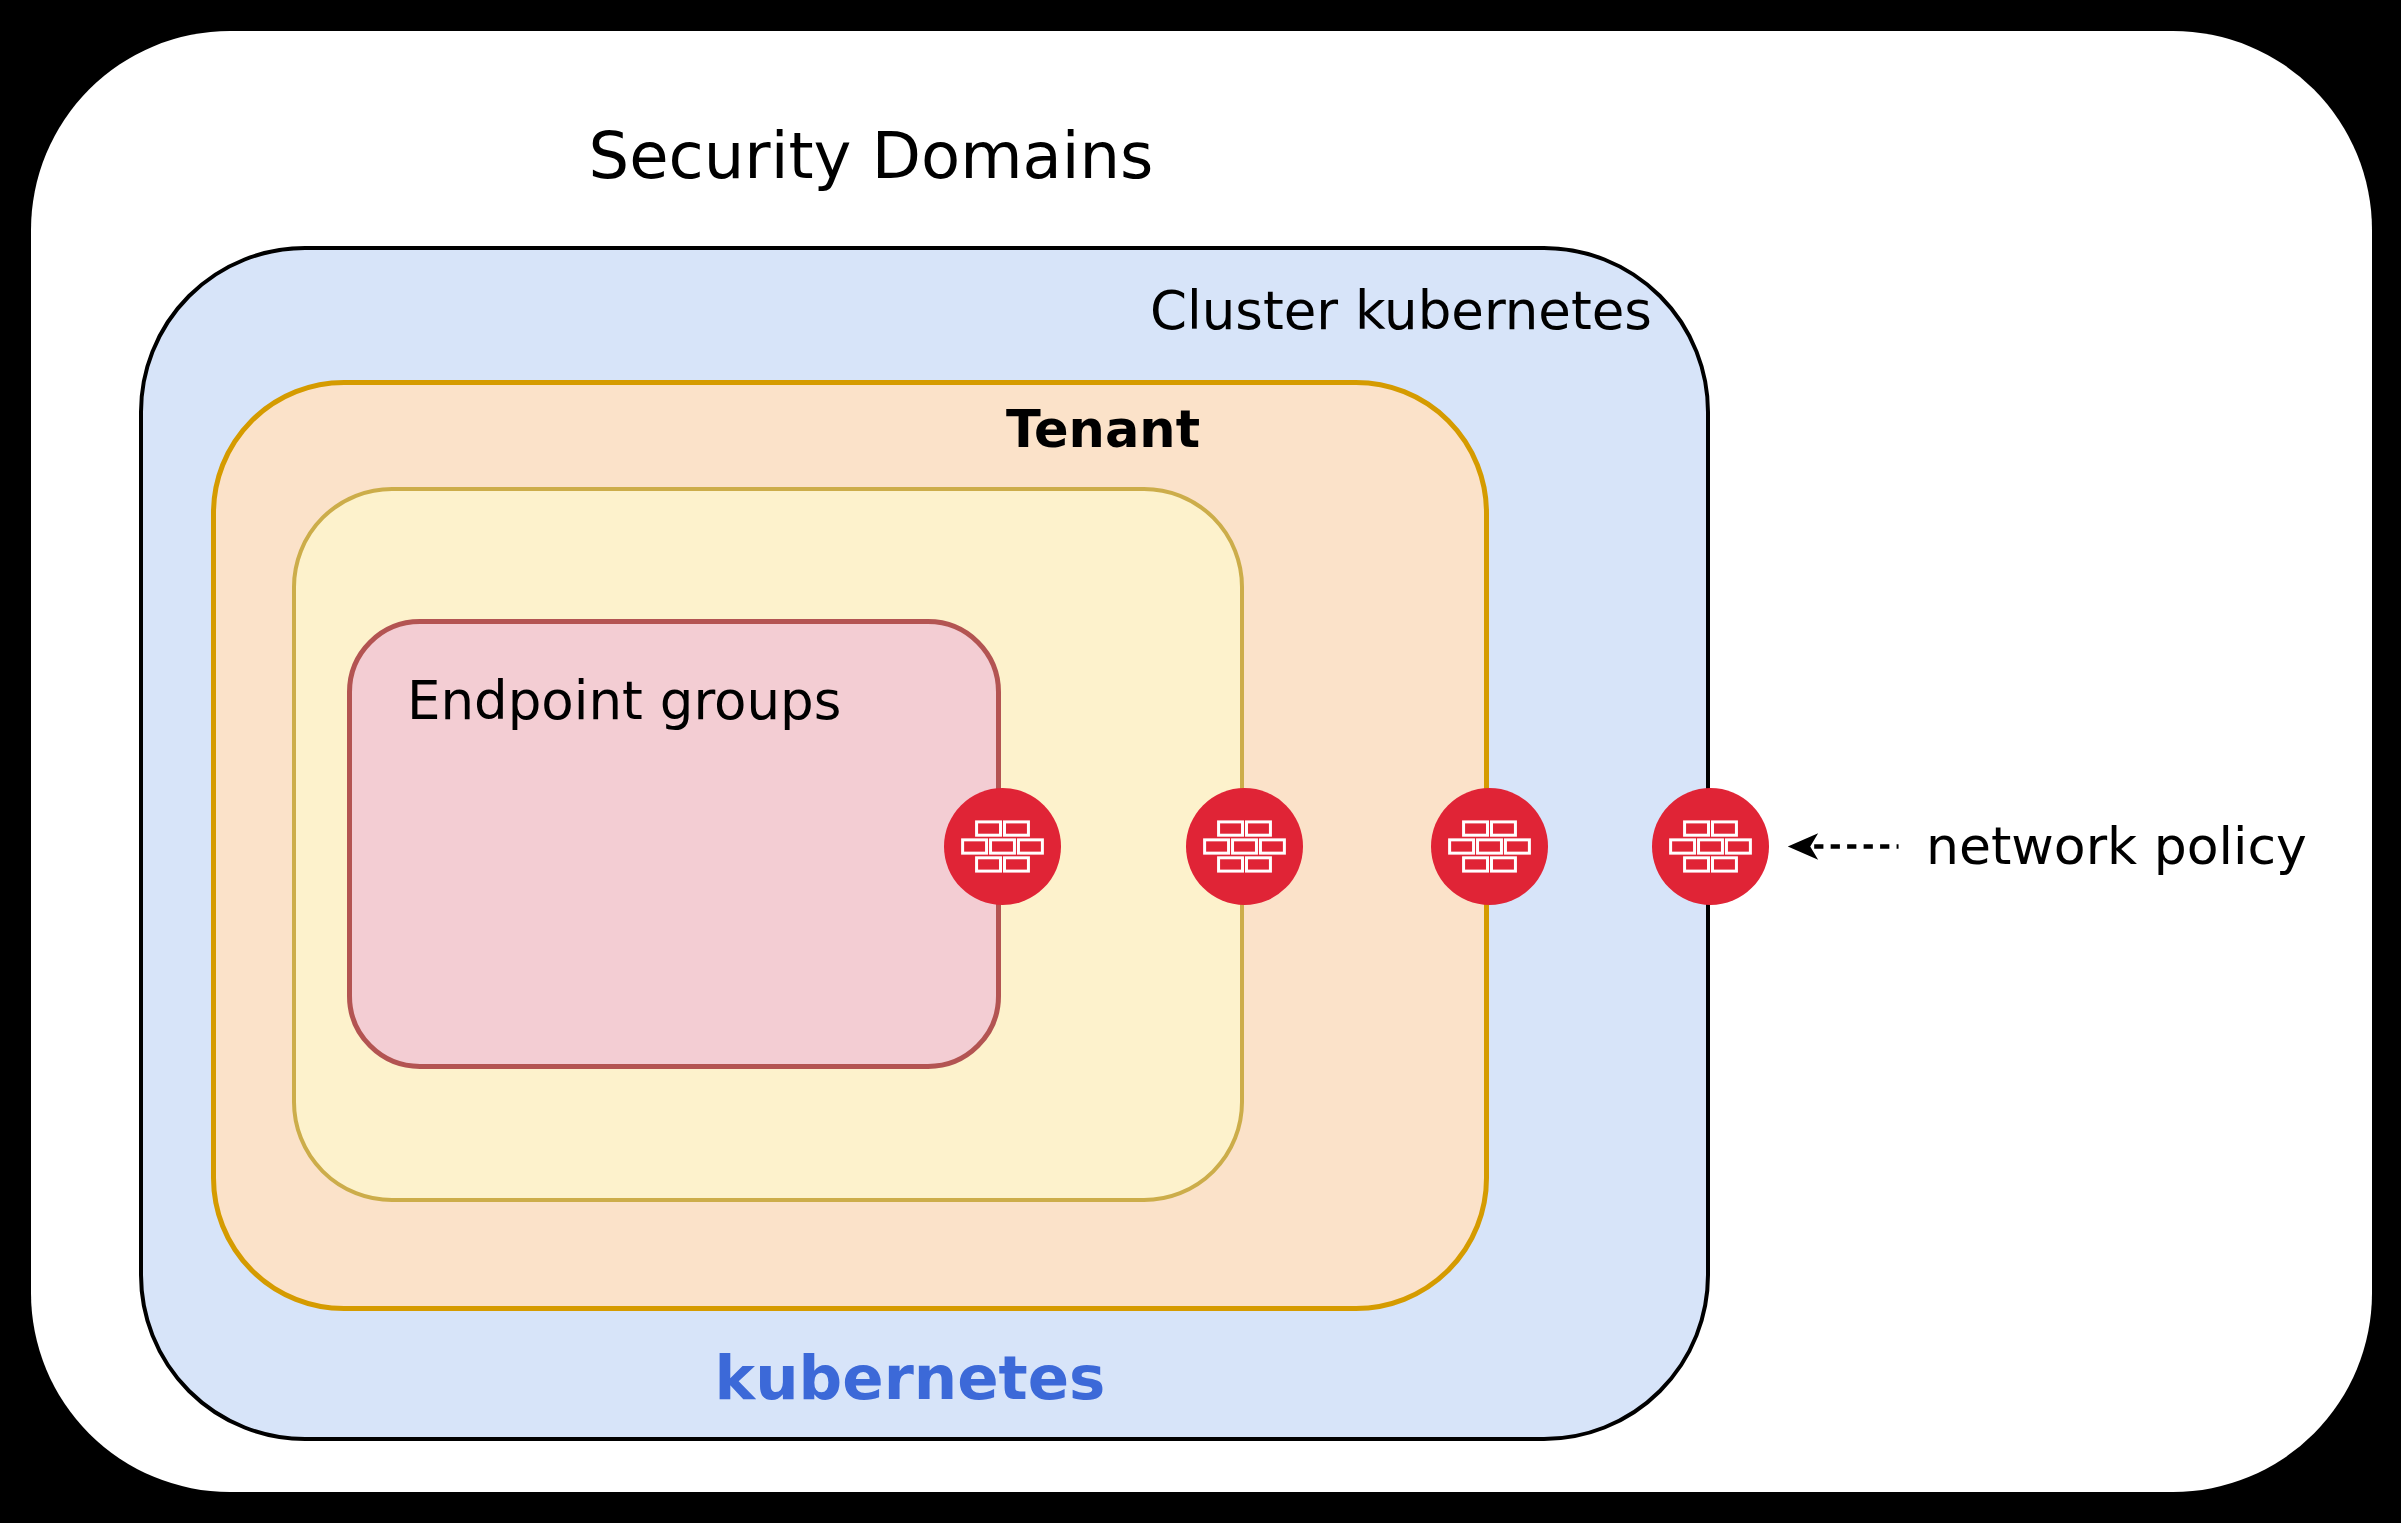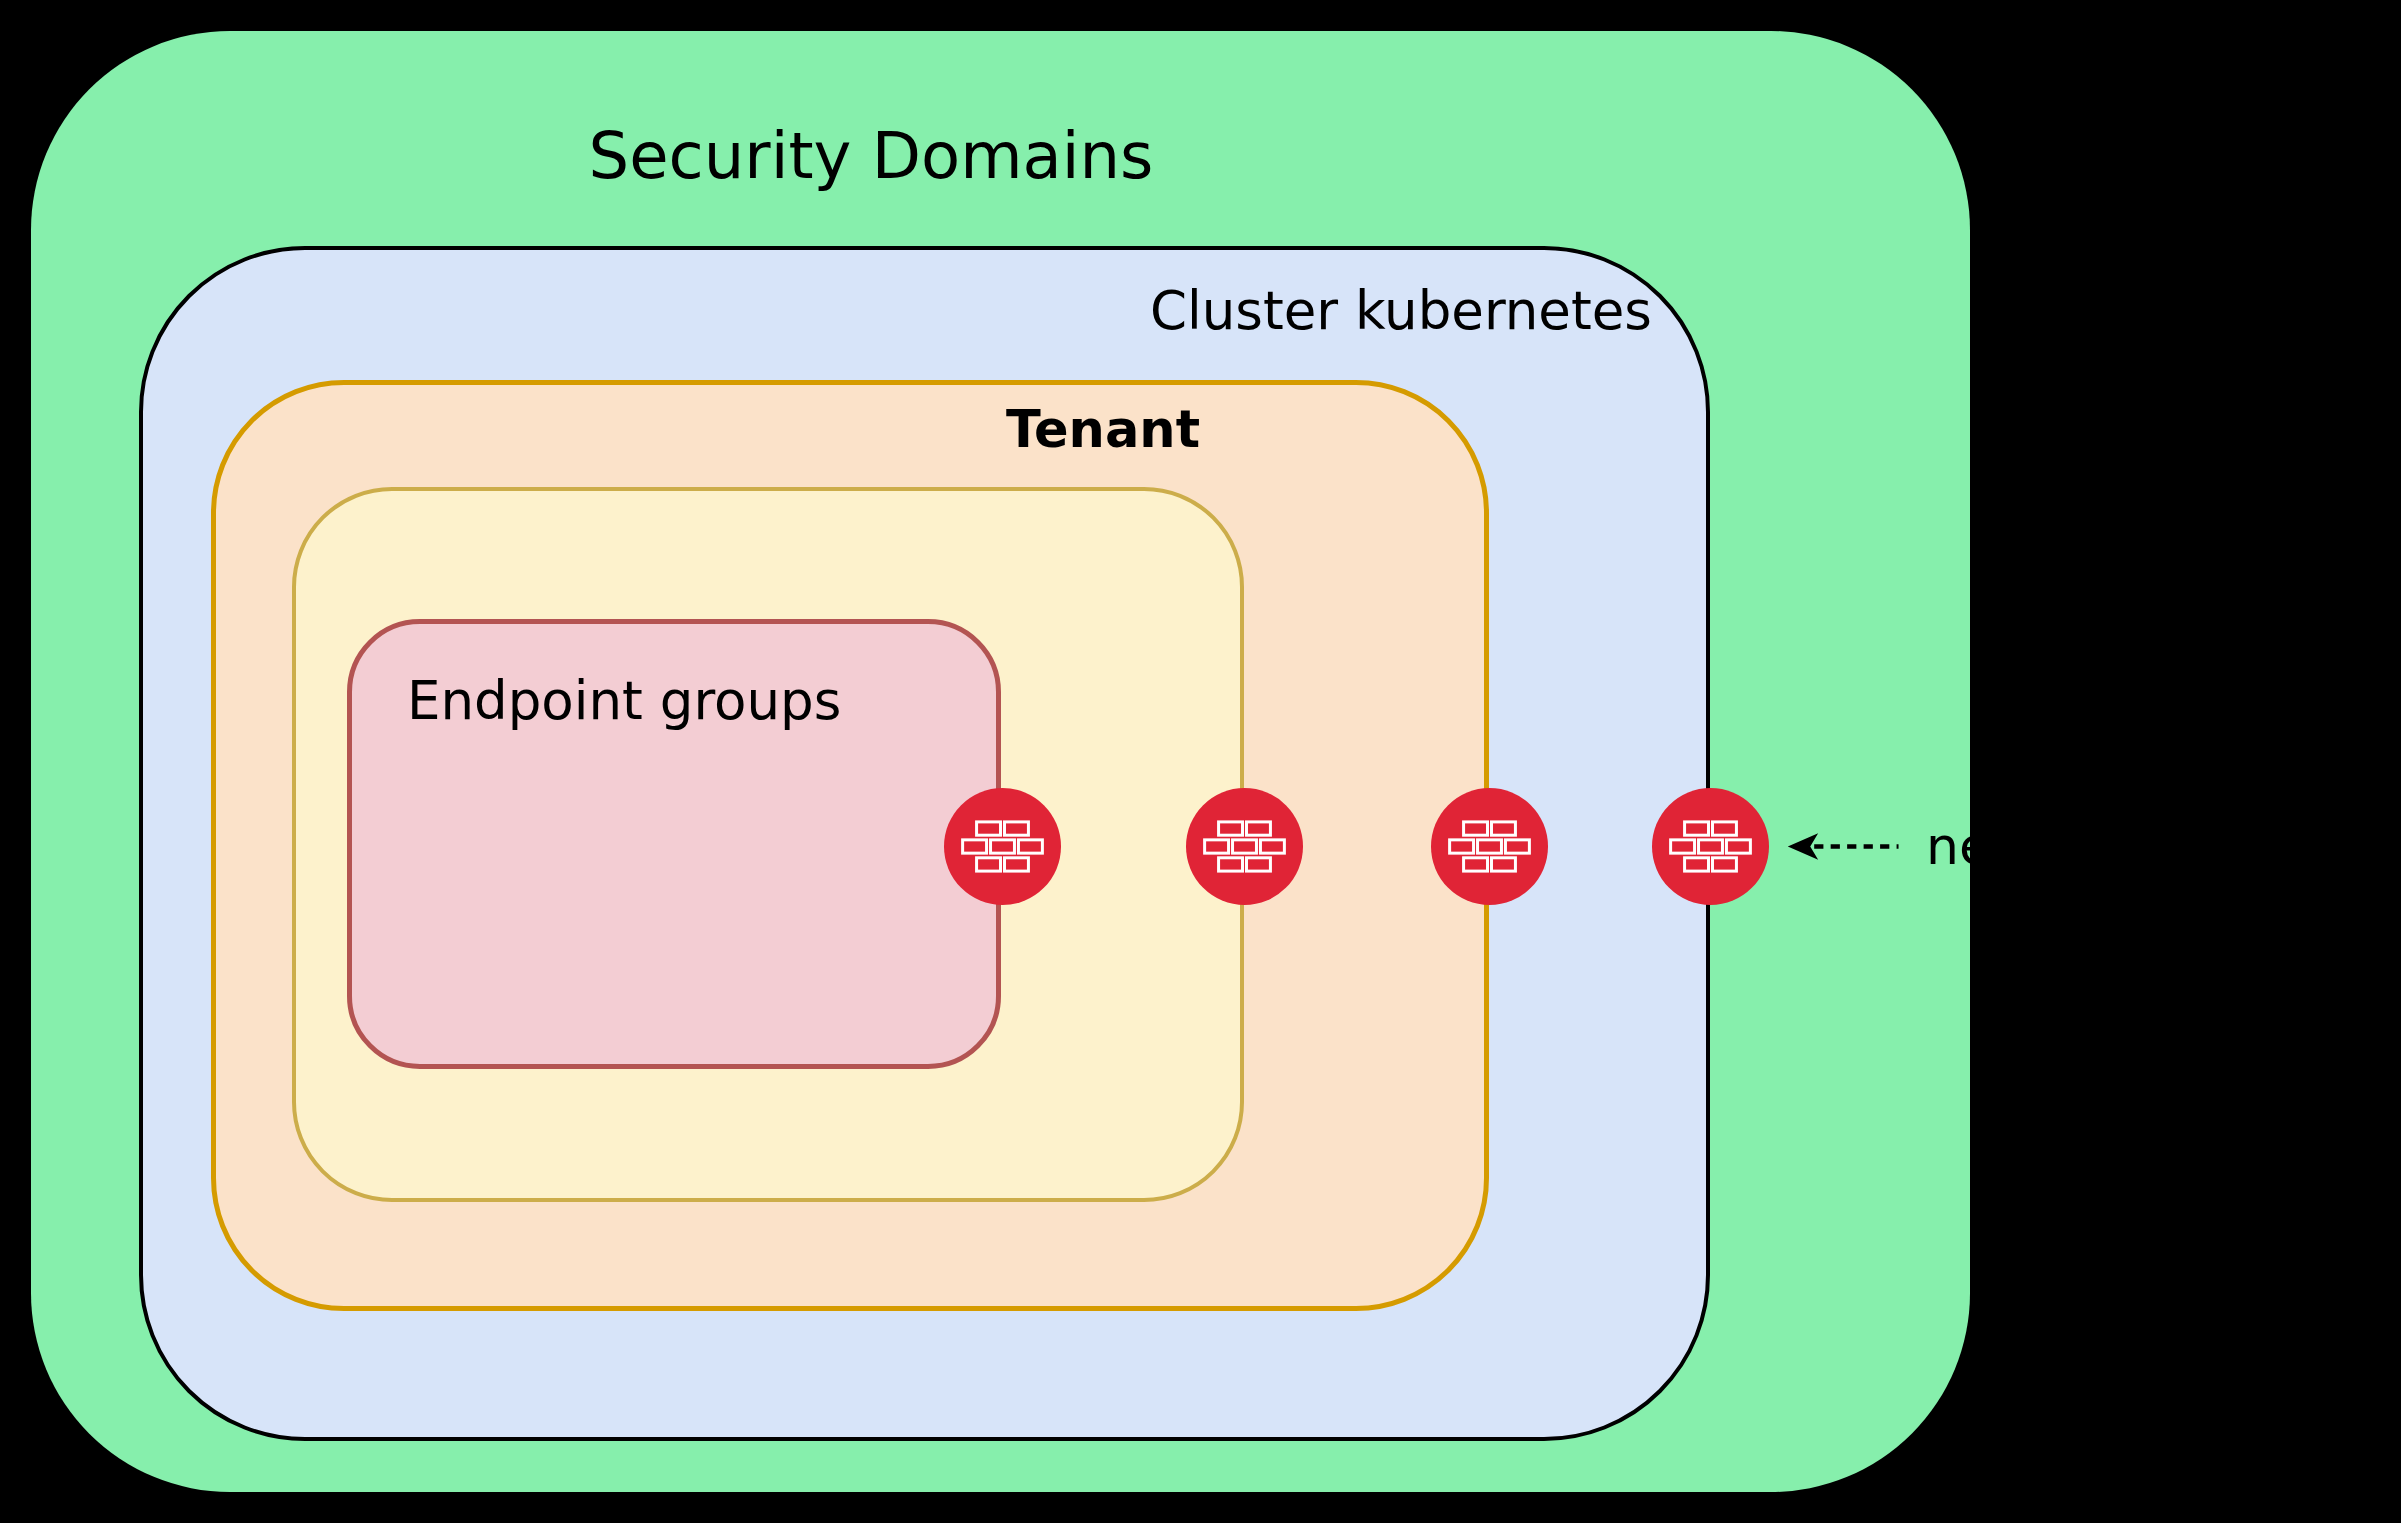--- a/index.html
+++ b/index.html
@@ -13,22 +13,22 @@
   }
   .stage {
     position: absolute;
     left: 0; top: 0;
     width: 2401px; height: 1524px;
   }
   
   .panel {
     position: absolute;
     left: 31px; top: 31px;
-    width: 1939px; height: 1461px;
-    background: #86efac;
+    width: 2341px; height: 1461px;
+    background: #ffffff;
     border-radius: 199px;
   }
   .layer {
     position: absolute;
     box-sizing: border-box;
   }
   .layer-cluster {
     left: 108px; top: 215px;
     width: 1571px; height: 1195px;
     background: #D7E4F9;
@@ -106,20 +106,21 @@
     <div class="layer layer-namespace"></div>
     <div class="layer layer-endpoint"></div>
 
     <span class="lbl centered cluster-lbl">Cluster kubernetes</span>
 
     <span class="lbl centered tenant-lbl">Tenant</span>
 
 
     <span class="lbl endpoint-lbl">Endpoint groups</span>
 
+    <span class="lbl centered k8s-lbl">kubernetes</span>
 
     <svg class="fw-icon fw-1" viewBox="0 0 176 176">
       <circle cx="88" cy="88" r="88" fill="#E02436"></circle>
       <g stroke="#FFFFFF" stroke-width="4.5" fill="#E02436">
         <rect x="49" y="51" width="36" height="20"></rect>
           <rect x="91" y="51" width="36" height="20"></rect>
         <rect x="28" y="78" width="36" height="20"></rect>
           <rect x="70" y="78" width="36" height="20"></rect>
           <rect x="112" y="78" width="36" height="20"></rect>
         <rect x="49" y="105" width="36" height="20"></rect>

